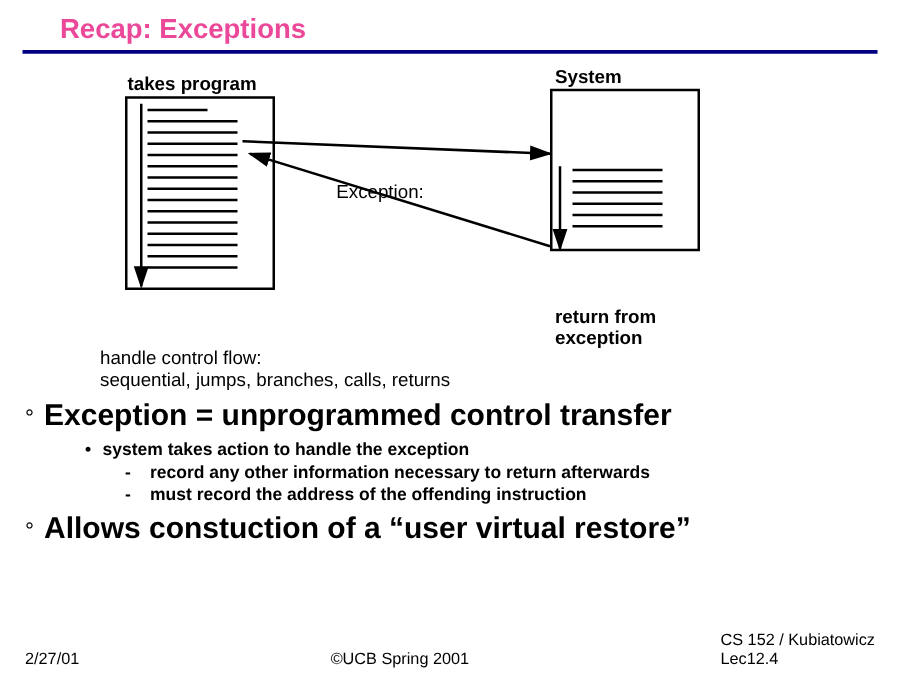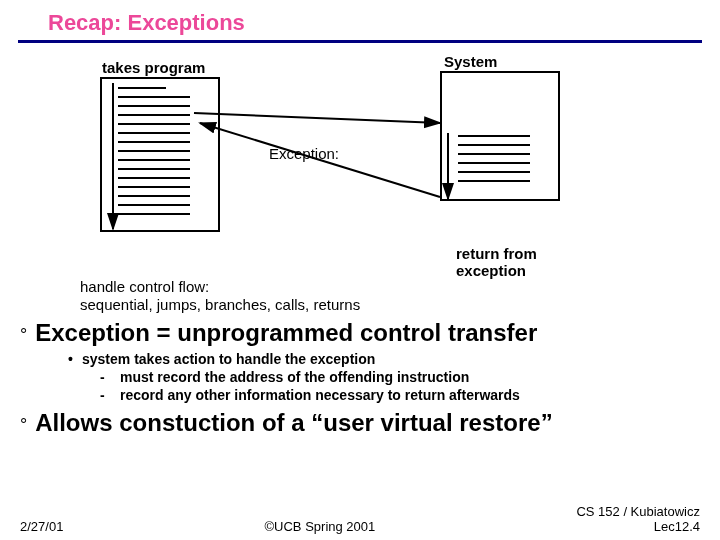--- a/index.html
+++ b/index.html
@@ -43,21 +43,21 @@
     height: 130px;
   }
   .label {
     position: absolute;
     font-size: 15px;
     line-height: 17px;
   }
   .user-label { left: 102px; top: 6px; font-weight: bold; }
   .exc-label  { left: 269px; top: 52px; margin-top: 40px; }
   .sys-label  { left: 444px; top: 0px; font-weight: bold; }
-  .ret-label  { left: 456px; top: 192px; font-weight: bold; }
+  .ret-label  { left: 444px; top: 192px; font-weight: bold; }
   .code-lines {
     position: absolute;
     display: flex;
     flex-direction: column;
     gap: 7px;
   }
   .code-lines.left { left: 118px; top: 34px; }
   .code-lines.right { left: 458px; top: 82px; }
   .cline { height: 2px; background: #000; width: 72px; }
   .cline.short { width: 48px; }
@@ -92,21 +92,21 @@
     position: absolute;
     bottom: 6px;
     left: 0;
     width: 720px;
     display: flex;
     justify-content: space-between;
     align-items: flex-end;
     padding: 0 20px;
     font-size: 13px;
   }
-  .footer .right { text-align: right; line-height: 15px; }
+  .footer .right { text-align: left; line-height: 15px; }
 </style>
 </head>
 <body>
 
 <div class="title-bar">Recap: Exceptions</div>
 
 <div class="diagram">
   <div class="label user-label">takes program</div>
   <div class="box box-left"></div>
   <div class="code-lines left">
@@ -164,22 +164,22 @@
 
 <div class="bullets">
   <div class="deg-row">
     <span class="deg">°</span>
     <span class="deg-text">Exception = unprogrammed control transfer</span>
   </div>
   <ul class="sub">
     <li>system takes action to handle the exception</li>
   </ul>
   <ul class="dash">
+    <li>record any other information necessary to return afterwards</li>
     <li>must record the address of the offending instruction</li>
-    <li>record any other information necessary to return afterwards</li>
   </ul>
   <ul class="sub">
   </ul>
   <div class="deg-row second-deg">
     <span class="deg">°</span>
     <span class="deg-text">Allows constuction of a “user virtual restore”</span>
   </div>
 </div>
 
 <div class="footer">

